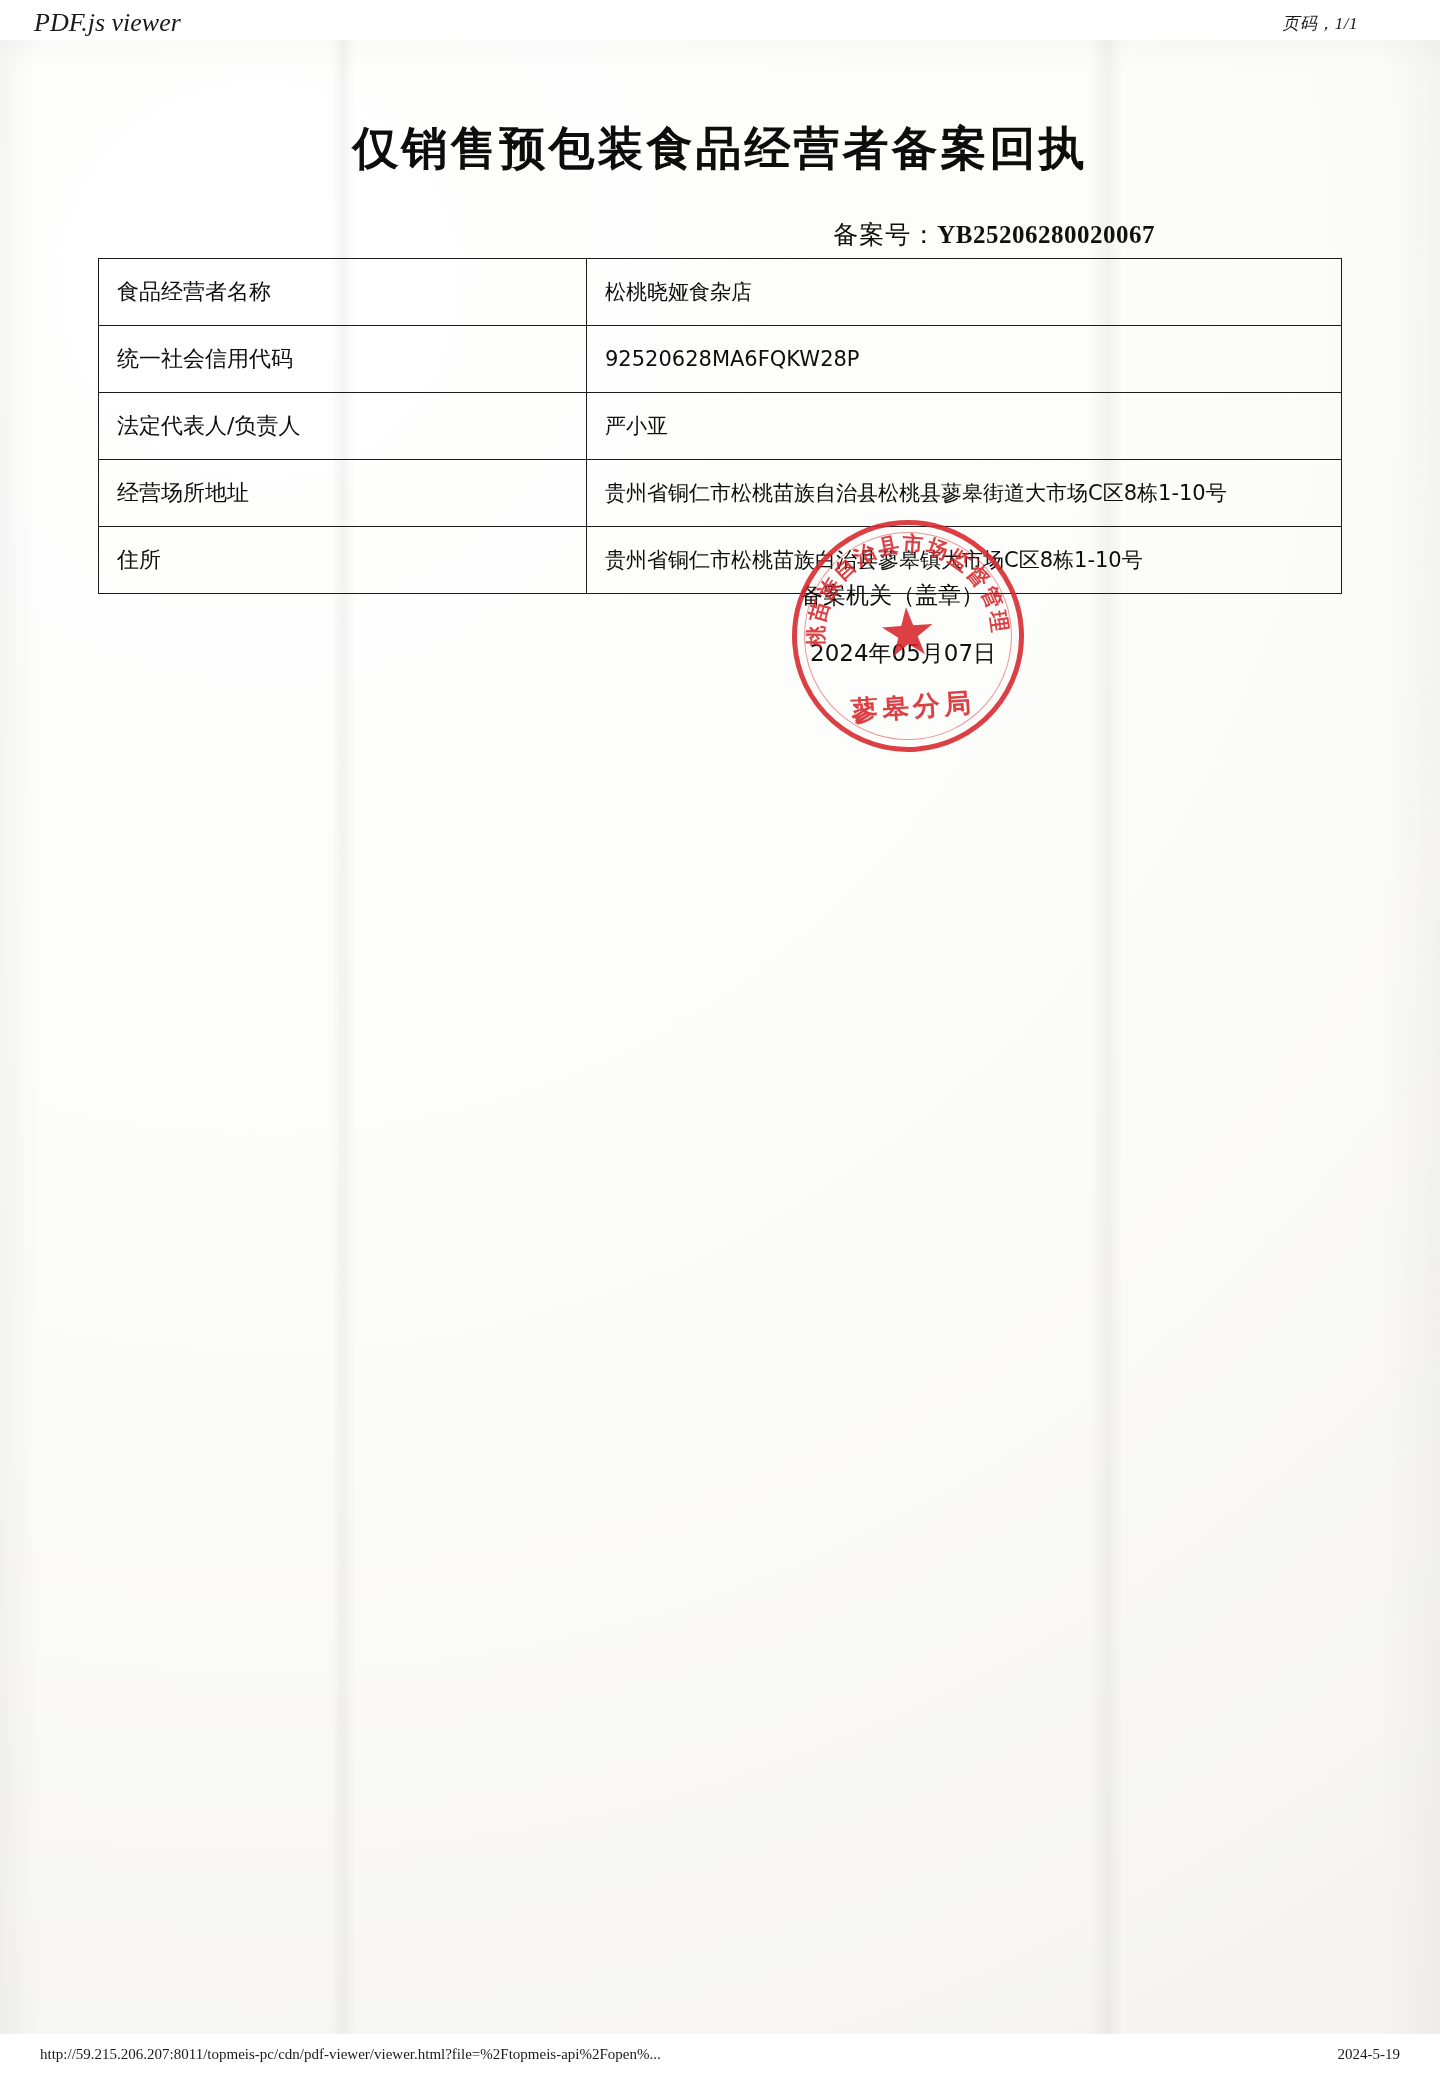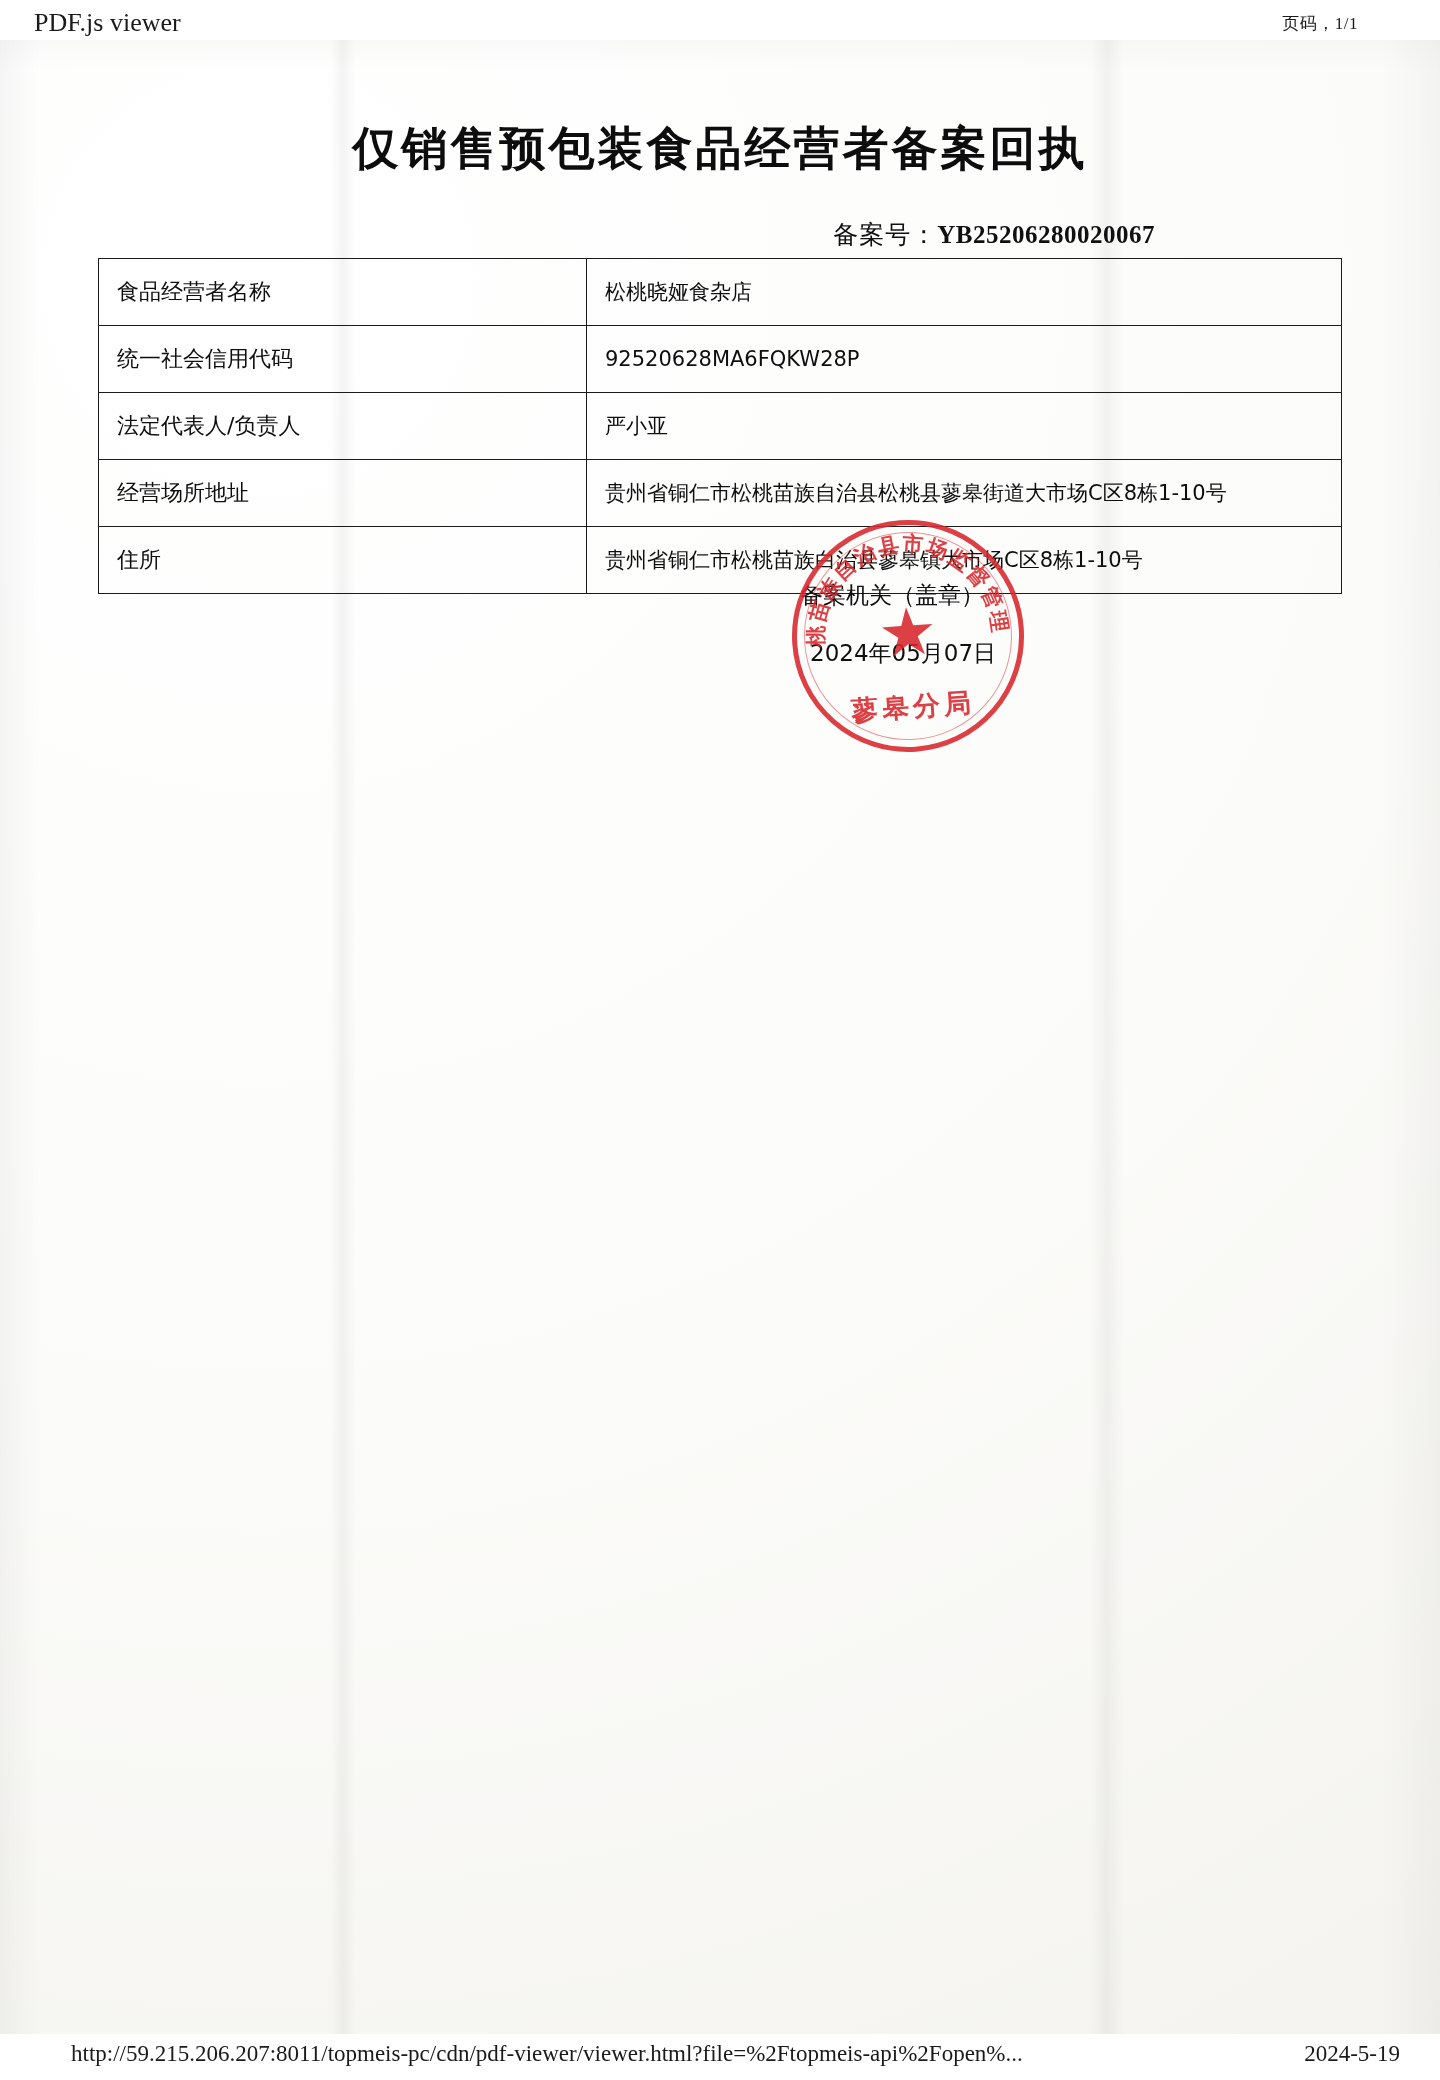--- a/index.html
+++ b/index.html
@@ -24,40 +24,41 @@
     width: 1392px;
     height: 40px;
     display: flex;
     align-items: center;
     justify-content: space-between;
     padding: 6px 34px 0 34px;
     box-sizing: border-box;
     font-family: "Liberation Serif", serif;
     font-size: 26px;
     color: #1a1a1a;
+    font-style: italic;
   }
   .print-header .right {
     font-size: 17px;
     letter-spacing: 0.5px;
   }
 
   
   .print-footer {
     position: absolute;
     bottom: 0;
     left: 0;
     width: 1440px;
     height: 46px;
     display: flex;
     align-items: center;
     justify-content: space-between;
-    padding: 0 40px 6px 71px;
+    padding: 0 40px 6px 40px;
     box-sizing: border-box;
     font-family: "Liberation Serif", serif;
-    font-size: 23px;
+    font-size: 15px;
     color: #1a1a1a;
   }
   .print-footer .url {
     white-space: nowrap;
     overflow: hidden;
     text-overflow: clip;
     max-width: 1180px;
   }
 
   

